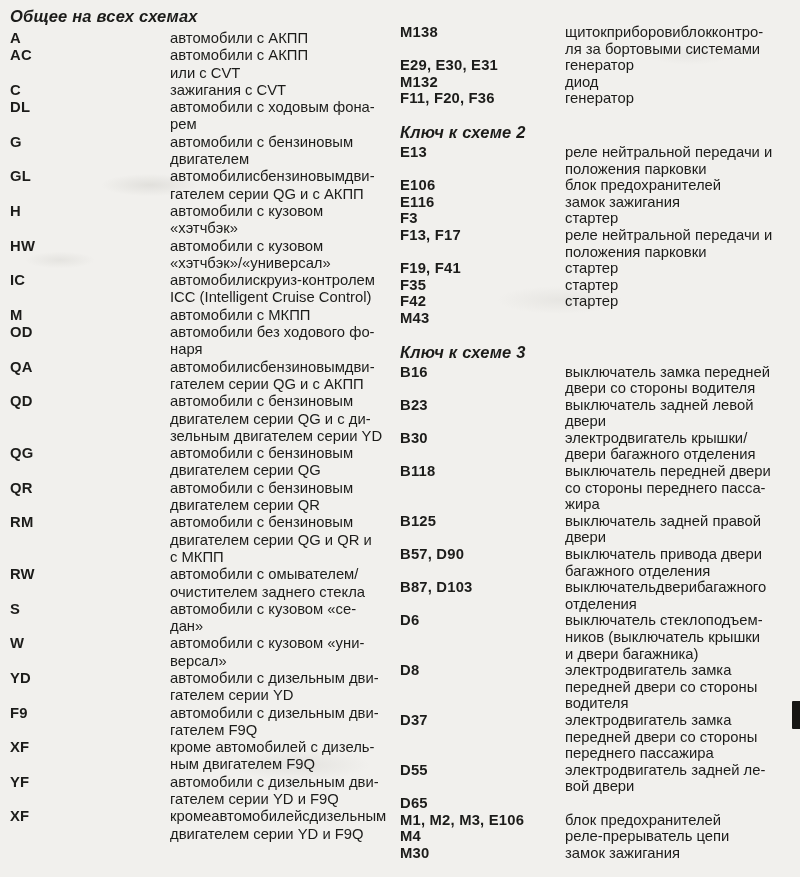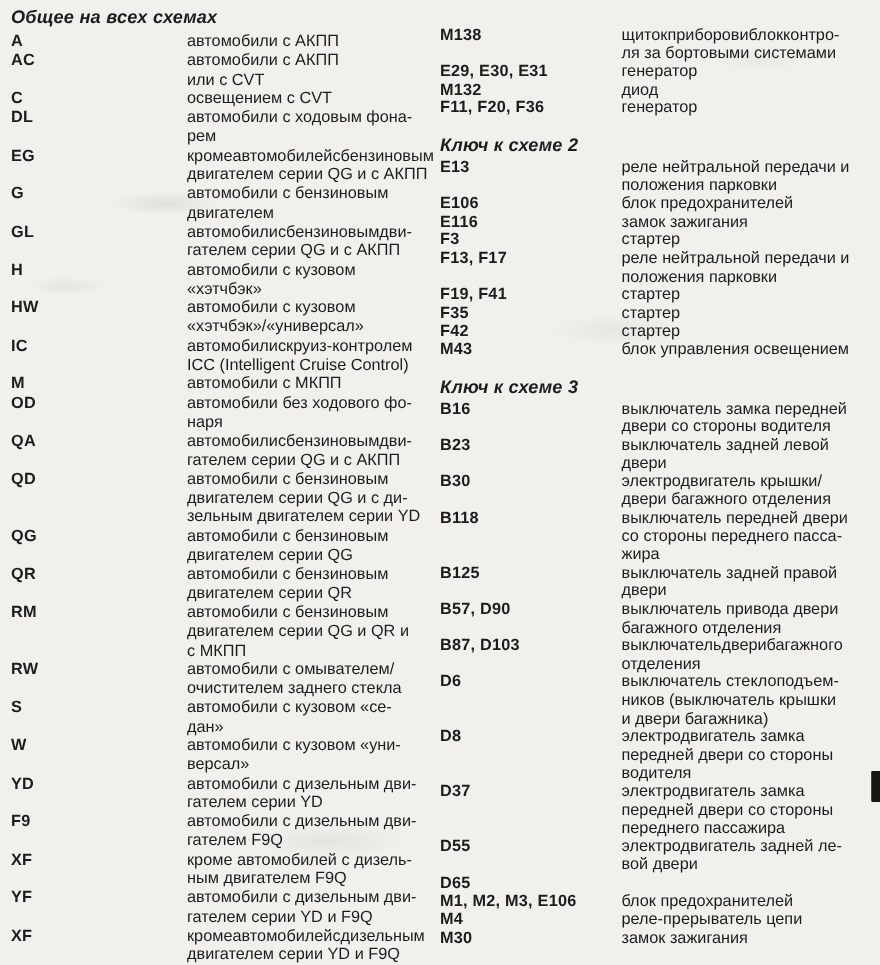--- a/index.html
+++ b/index.html
@@ -62,33 +62,28 @@
         <span class="code">A</span>
         <span class="desc">автомобили с АКПП</span>
       </div>
       <div class="entry">
         <span class="code">AC</span>
         <span class="desc">автомобили с АКПП
 или с CVT</span>
       </div>
       <div class="entry">
         <span class="code">C</span>
-        <span class="desc">освещением с CVT</span>
+        <span class="desc">зажигания с CVT</span>
       </div>
       <div class="entry">
         <span class="code">DL</span>
         <span class="desc">автомобили с ходовым фона-
 рем</span>
       </div>
       <div class="entry">
-        <span class="code">EG</span>
-        <span class="desc">кромеавтомобилейсбензиновым
-двигателем серии QG и с АКПП</span>
-      </div>
-      <div class="entry">
         <span class="code">G</span>
         <span class="desc">автомобили с бензиновым
 двигателем</span>
       </div>
       <div class="entry">
         <span class="code">GL</span>
         <span class="desc">автомобилисбензиновымдви-
 гателем серии QG и с АКПП</span>
       </div>
       <div class="entry">
@@ -231,21 +226,20 @@
       <div class="entry">
         <span class="code">F35</span>
         <span class="desc">стартер</span>
       </div>
       <div class="entry">
         <span class="code">F42</span>
         <span class="desc">стартер</span>
       </div>
       <div class="entry">
         <span class="code">M43</span>
-        <span class="desc">блок управления освещением</span>
       </div>
       <div class="section-header not-first">Ключ к схеме 3</div>
       <div class="entry">
         <span class="code">B16</span>
         <span class="desc">выключатель замка передней
 двери со стороны водителя</span>
       </div>
       <div class="entry">
         <span class="code">B23</span>
         <span class="desc">выключатель задней левой

